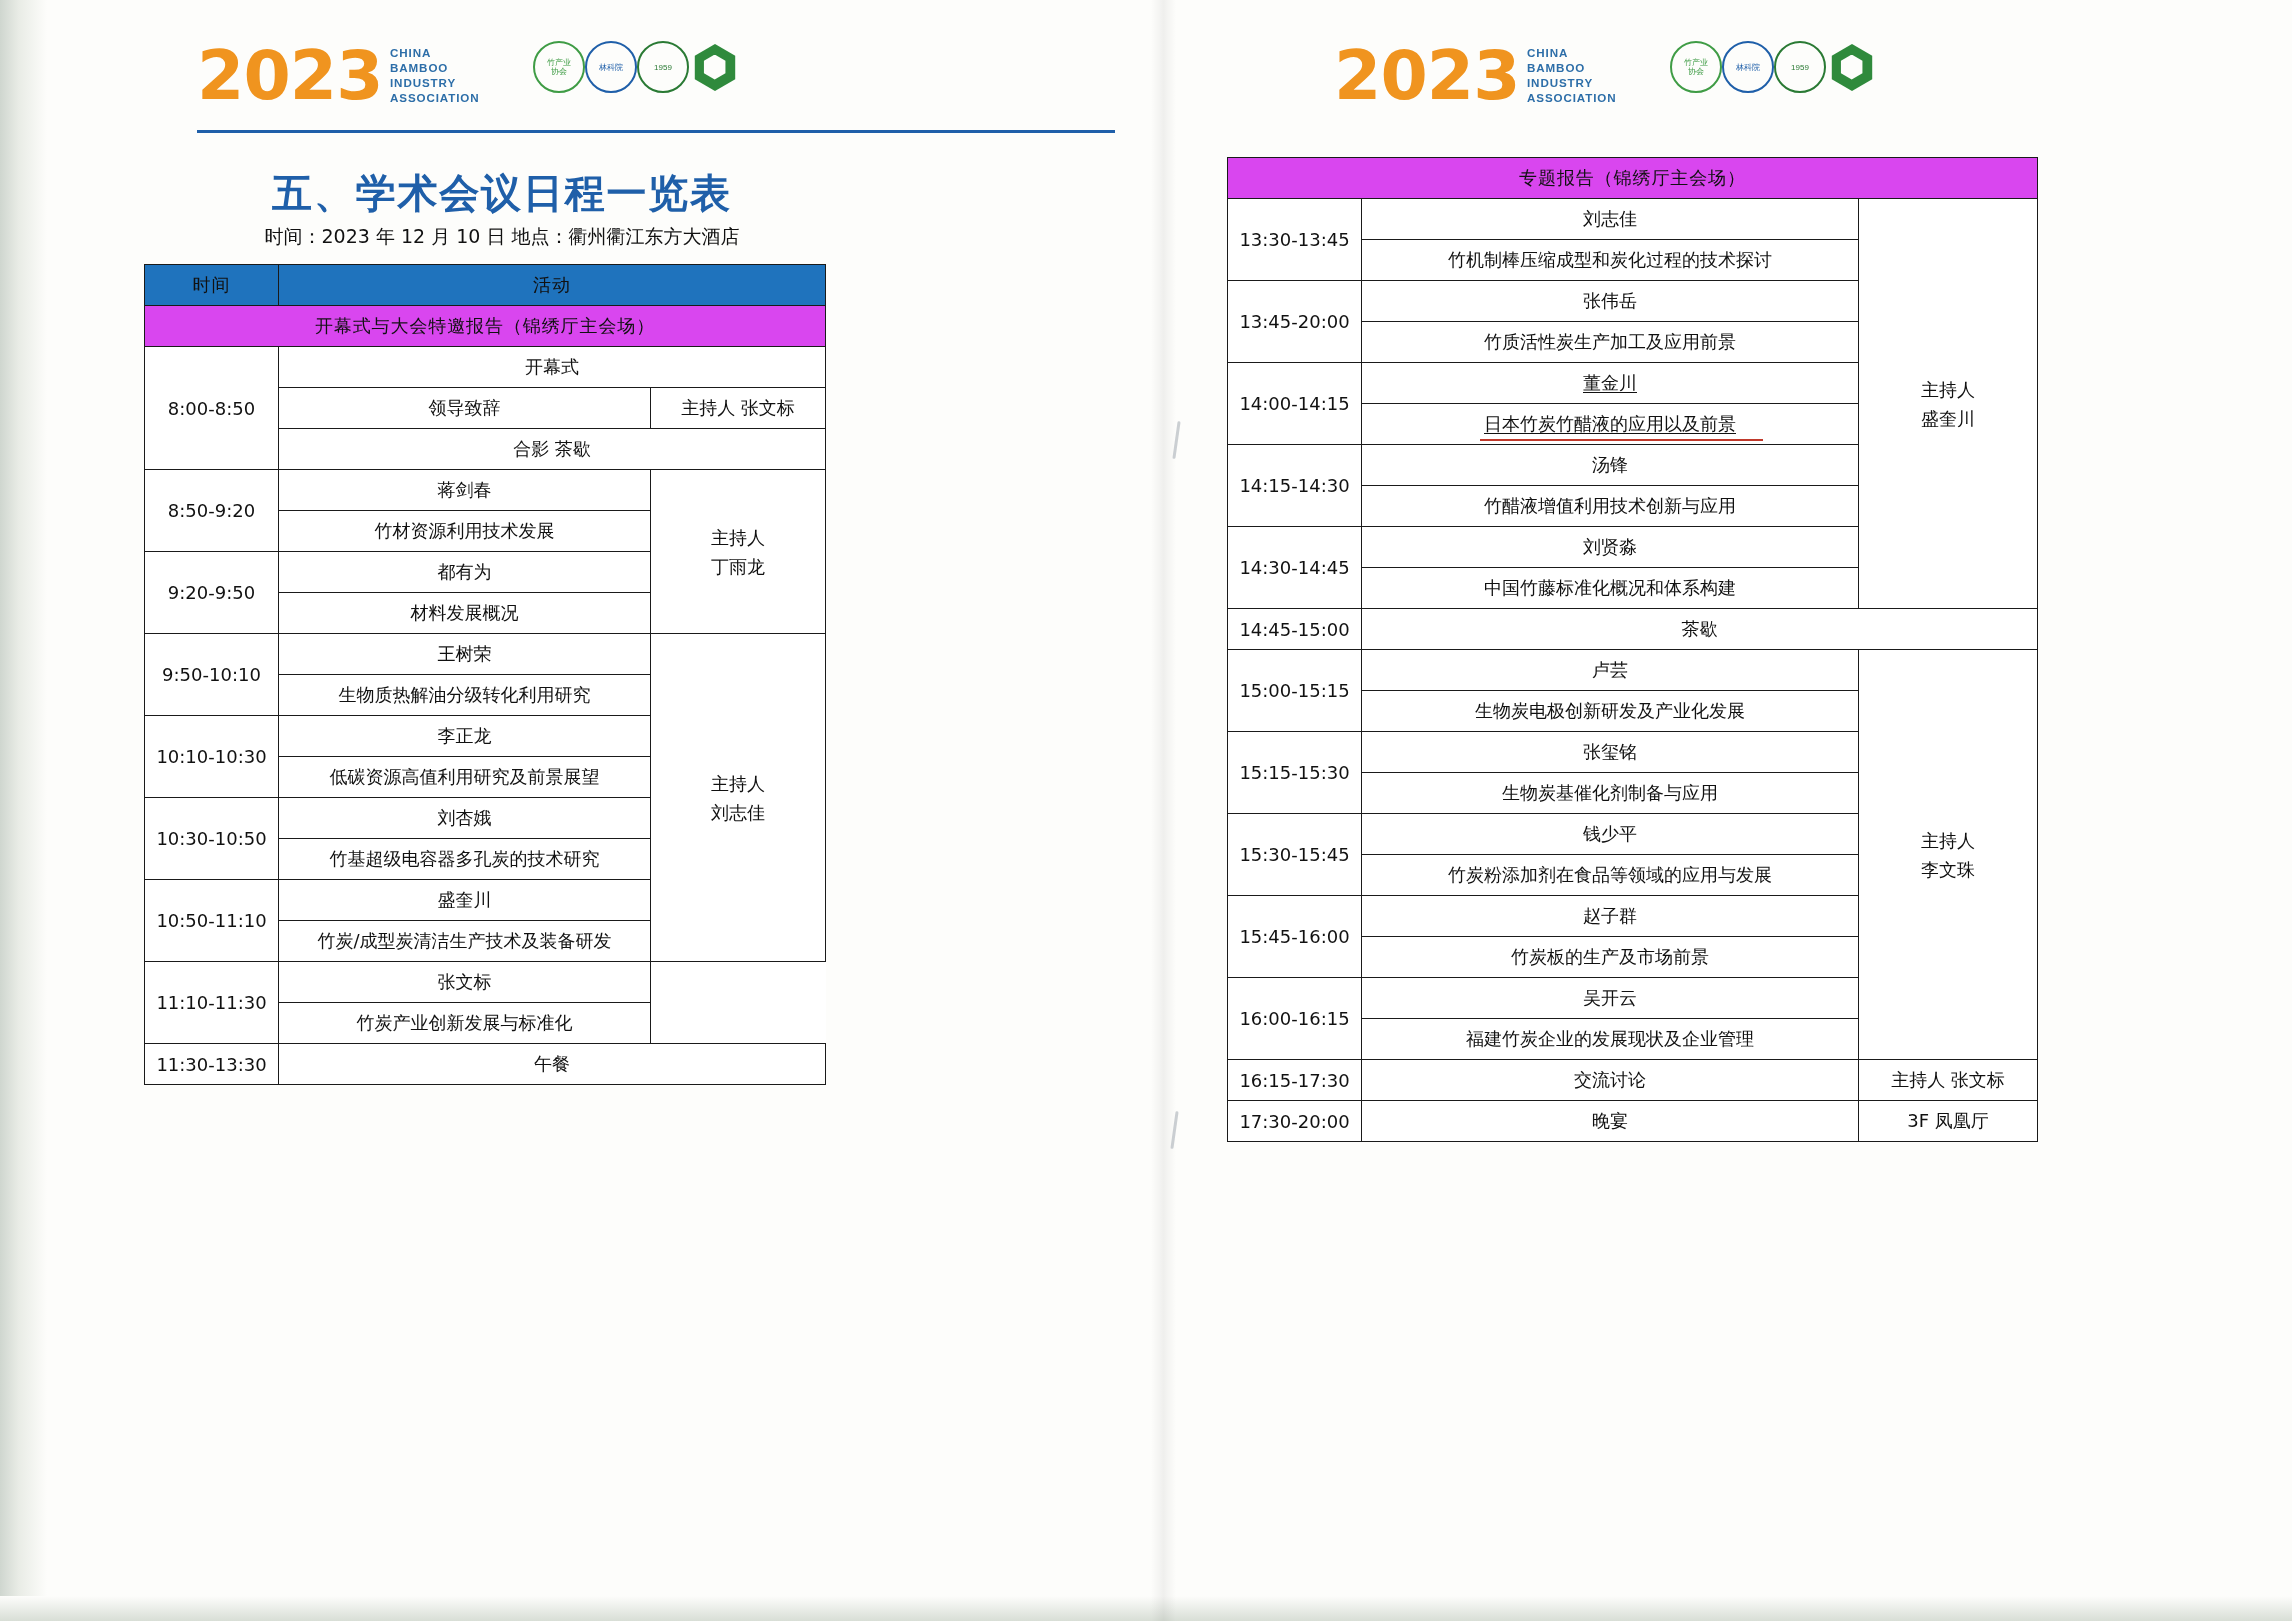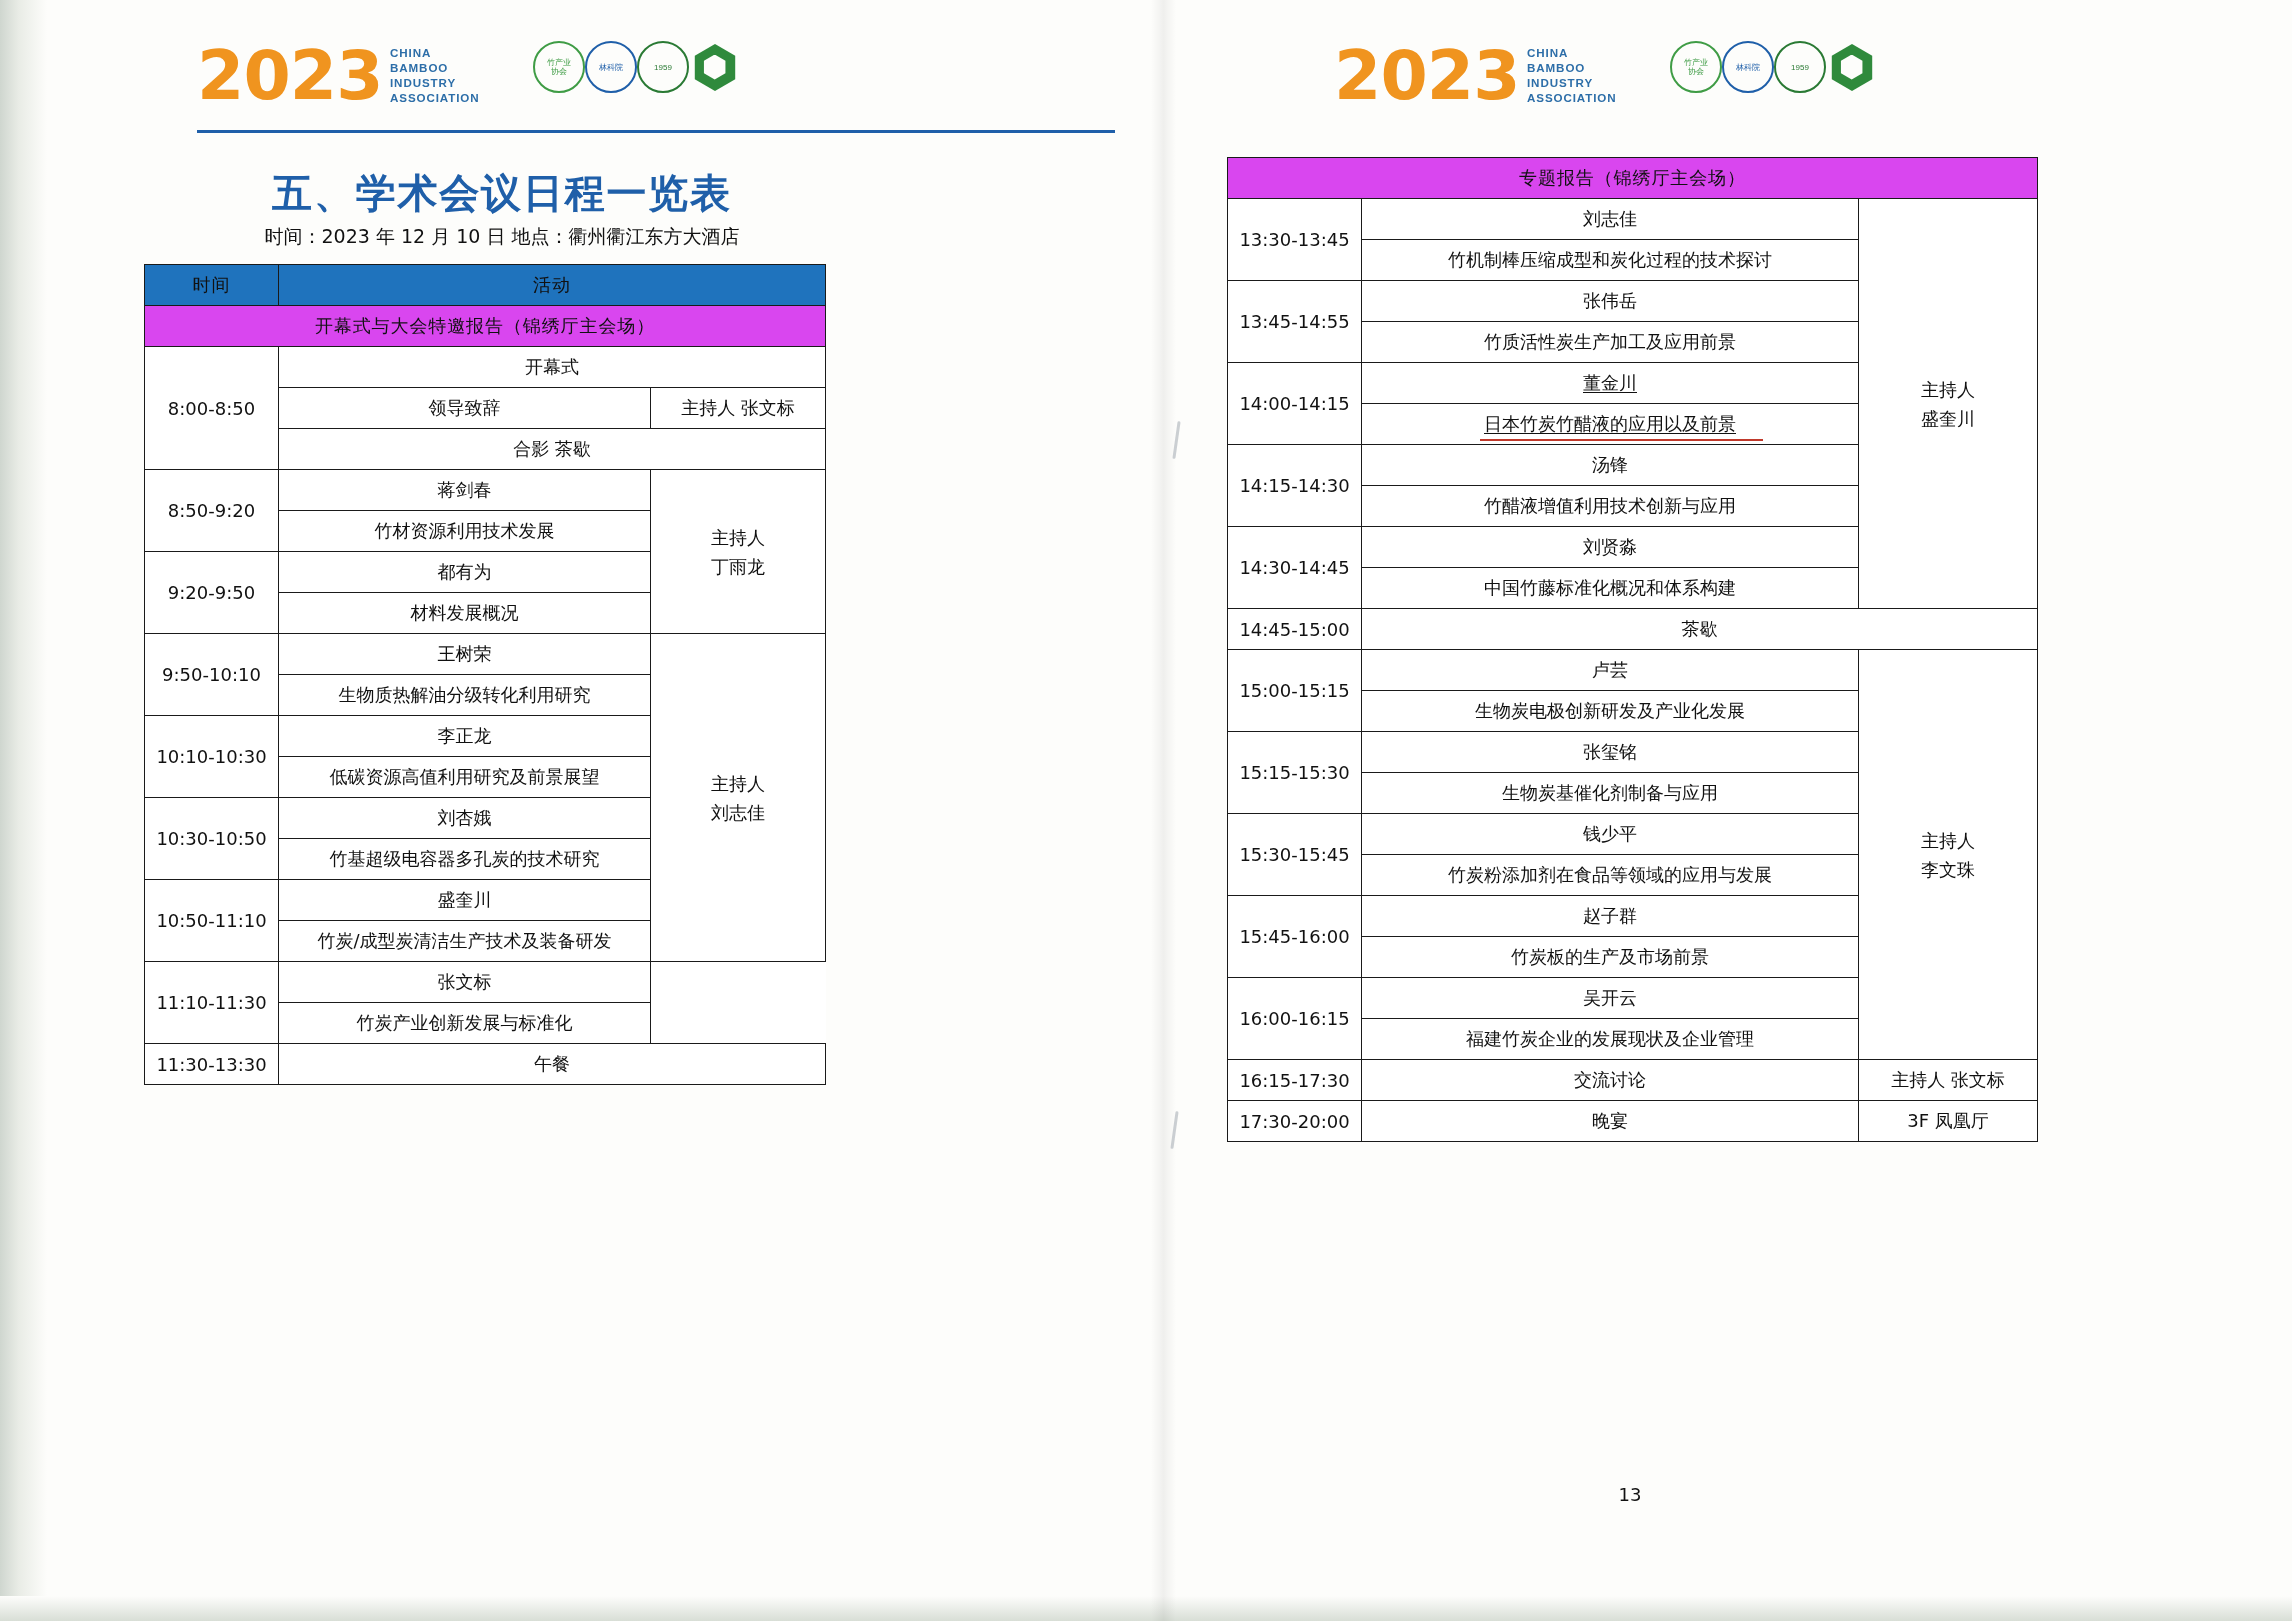--- a/index.html
+++ b/index.html
@@ -419,21 +419,21 @@
         <td rowspan="10" class="host">
           <div>主持人</div>
           <div>盛奎川</div>
         </td>
       </tr>
       <tr>
         <td>竹机制棒压缩成型和炭化过程的技术探讨</td>
       </tr>
 
       <tr>
-        <td rowspan="2">13:45-14:55</td>
+        <td rowspan="2">13:45-20:00</td>
         <td>张伟岳</td>
       </tr>
       <tr>
         <td>竹质活性炭生产加工及应用前景</td>
       </tr>
 
       <tr>
         <td rowspan="2">14:00-14:15</td>
         <td><span class="underline-name">董金川</span></td>
       </tr>
@@ -513,15 +513,14 @@
       </tr>
 
       <tr>
         <td>17:30-20:00</td>
         <td>晚宴</td>
         <td>3F 凤凰厅</td>
       </tr>
     </tbody>
   </table>
 
-  <div class="folio">13</div>
 </div>
 
 
 </body></html>

